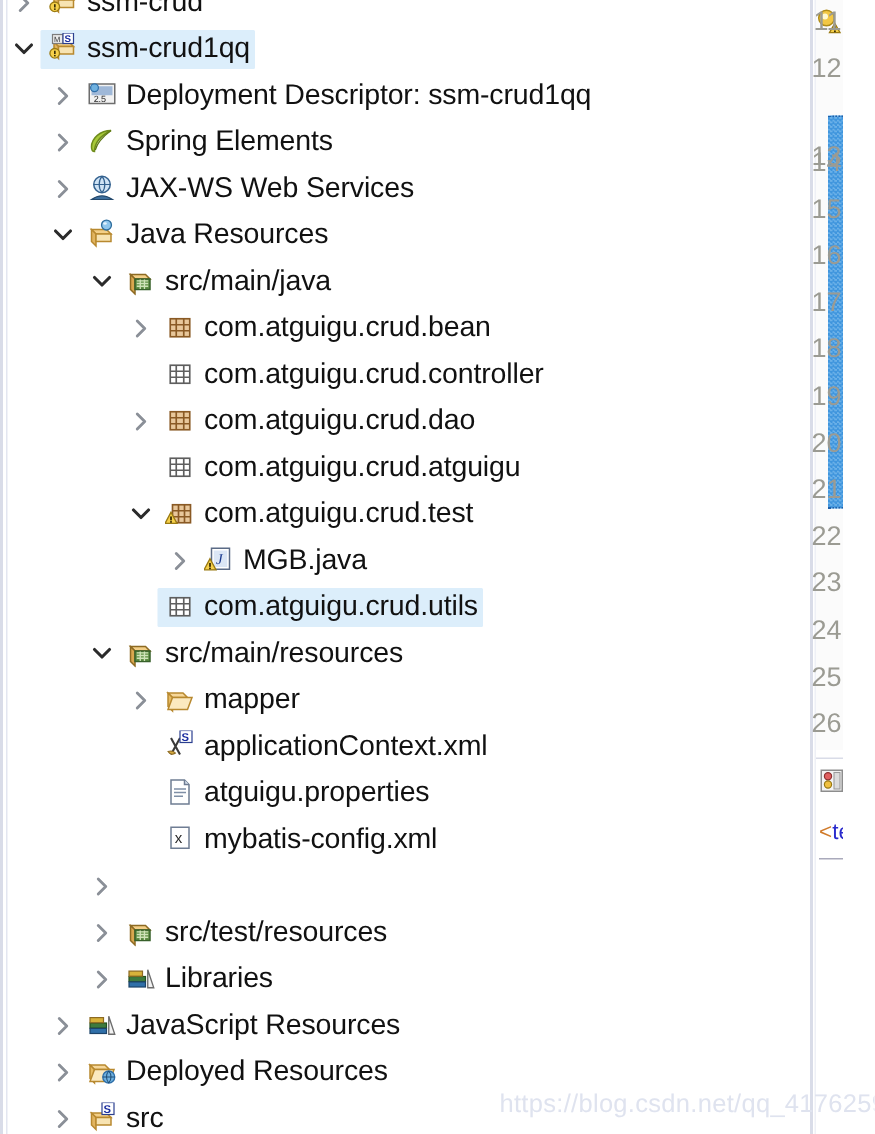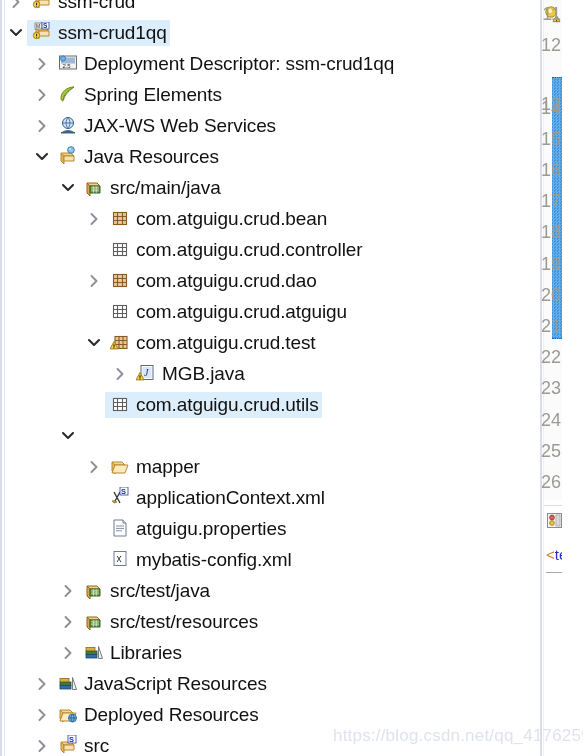--- a/index.html
+++ b/index.html
@@ -401,100 +401,100 @@
             <span class="lbl">com.atguigu.crud.utils</span>
           </span>
         </div>
         <div class="row">
           <div style="width: 52px; min-width: 52px;"></div>
           <div class="arrow">
             <svg width="14" height="11" viewBox="0 0 14 11">
               <path d="M2 3 L7 8 L12 3" fill="none" stroke="#2b2b2b" stroke-width="2.1" stroke-linecap="round" stroke-linejoin="round"></path>
             </svg>
           </div>
-        </div>
-        <div class="row">
-          <div style="width: 78px; min-width: 78px;"></div>
-          <div class="arrow">
-            <svg width="11" height="14" viewBox="0 0 11 14">
-              <path d="M2.5 2 L7.5 7 L2.5 12" fill="none" stroke="#8b9098" stroke-width="1.9" stroke-linecap="round" stroke-linejoin="round"></path>
-            </svg>
-          </div>
-          <span class="labelwrap">
-            <span class="icon">
-              <svg width="20" height="20" viewBox="0 0 20 20">
-                <path d="M2 6 L12 6 L15 9 L5 9 Z" fill="#f6d79a" stroke="#b8892f" stroke-width="1"></path>
-                <path d="M2 6 L2 15 L5 18 L5 9 Z" fill="#e7bb63" stroke="#b8892f" stroke-width="1"></path>
-                <path d="M5 9 L18 9 L15 17 L2 17 Z" fill="#fbe9bf" stroke="#b8892f" stroke-width="1"></path>
-              </svg>
-            </span>
-            <span class="lbl">mapper</span>
-          </span>
-        </div>
-        <div class="row">
-          <div style="width: 78px; min-width: 78px;"></div>
-          <div class="arrow"></div>
-          <span class="labelwrap">
-            <span class="icon">
-              <svg width="20" height="20" viewBox="0 0 20 20">
-                <path d="M4 5 L10 16 M10 5 L4 16" stroke="#3a3a3a" stroke-width="1.4" fill="none"></path>
-                <path d="M2 14 q3 -1 5 1 q-3 2 -5 -1 z" fill="#d4a93f" stroke="#8d6a22" stroke-width="0.7"></path>
-                <rect x="10" y="0" width="8" height="8" fill="#ffffff" stroke="#2b3f8f" stroke-width="0.8"></rect>
-                <text x="11" y="7" font-size="7.5" fill="#1b2ea0" font-family="sans-serif" font-weight="bold">S</text>
-              </svg>
-            </span>
-            <span class="lbl">applicationContext.xml</span>
-          </span>
-        </div>
-        <div class="row">
-          <div style="width: 78px; min-width: 78px;"></div>
-          <div class="arrow"></div>
-          <span class="labelwrap">
-            <span class="icon">
-              <svg width="20" height="20" viewBox="0 0 20 20">
-                <path d="M4 2 h9 l3 3 v13 h-12 z" fill="#ffffff" stroke="#6f7d93" stroke-width="1"></path>
-                <path d="M13 2 v3 h3" fill="#dde6f2" stroke="#6f7d93" stroke-width="1"></path>
-                <path d="M6 8 h8 M6 10.4 h8 M6 12.8 h6" stroke="#7f8fa6" stroke-width="1"></path>
-              </svg>
-            </span>
-            <span class="lbl">atguigu.properties</span>
-          </span>
-        </div>
-        <div class="row">
-          <div style="width: 78px; min-width: 78px;"></div>
-          <div class="arrow"></div>
-          <span class="labelwrap">
-            <span class="icon">
-              <svg width="20" height="20" viewBox="0 0 20 20">
-                <rect x="4" y="2.5" width="12" height="14" fill="#ffffff" stroke="#6f7d93" stroke-width="1"></rect>
-                <text x="6.5" y="13" font-size="10" fill="#2a2a2a" font-family="sans-serif">x</text>
-              </svg>
-            </span>
-            <span class="lbl">mybatis-config.xml</span>
-          </span>
-        </div>
-        <div class="row">
-          <div style="width: 52px; min-width: 52px;"></div>
-          <div class="arrow">
-            <svg width="11" height="14" viewBox="0 0 11 14">
-              <path d="M2.5 2 L7.5 7 L2.5 12" fill="none" stroke="#8b9098" stroke-width="1.9" stroke-linecap="round" stroke-linejoin="round"></path>
-            </svg>
-          </div>
           <span class="labelwrap">
             <span class="icon">
               <svg width="20" height="20" viewBox="0 0 20 20">
                 <path d="M3 6 L13 6 L16 9 L6 9 Z" fill="#f3cf87" stroke="#8d6a22" stroke-width="1"></path>
                 <path d="M3 6 L3 16 L6 19 L6 9 Z" fill="#d9a74f" stroke="#8d6a22" stroke-width="1"></path>
                 <path d="M6 9 L16 9 L16 16 L6 16 Z" fill="#5f8f45" stroke="#37602a" stroke-width="1"></path>
                 <path d="M7.2 10.2 h7.6 M7.2 12 h7.6 M7.2 13.8 h7.6" stroke="#cfe3b8" stroke-width="0.9"></path>
                 <path d="M9.5 9.4 v6.2 M12.3 9.4 v6.2" stroke="#cfe3b8" stroke-width="0.9"></path>
               </svg>
             </span>
-            <span class="lbl">src/test/java</span>
-          </span>
+            <span class="lbl">src/main/resources</span>
+          </span>
+        </div>
+        <div class="row">
+          <div style="width: 78px; min-width: 78px;"></div>
+          <div class="arrow">
+            <svg width="11" height="14" viewBox="0 0 11 14">
+              <path d="M2.5 2 L7.5 7 L2.5 12" fill="none" stroke="#8b9098" stroke-width="1.9" stroke-linecap="round" stroke-linejoin="round"></path>
+            </svg>
+          </div>
+          <span class="labelwrap">
+            <span class="icon">
+              <svg width="20" height="20" viewBox="0 0 20 20">
+                <path d="M2 6 L12 6 L15 9 L5 9 Z" fill="#f6d79a" stroke="#b8892f" stroke-width="1"></path>
+                <path d="M2 6 L2 15 L5 18 L5 9 Z" fill="#e7bb63" stroke="#b8892f" stroke-width="1"></path>
+                <path d="M5 9 L18 9 L15 17 L2 17 Z" fill="#fbe9bf" stroke="#b8892f" stroke-width="1"></path>
+              </svg>
+            </span>
+            <span class="lbl">mapper</span>
+          </span>
+        </div>
+        <div class="row">
+          <div style="width: 78px; min-width: 78px;"></div>
+          <div class="arrow"></div>
+          <span class="labelwrap">
+            <span class="icon">
+              <svg width="20" height="20" viewBox="0 0 20 20">
+                <path d="M4 5 L10 16 M10 5 L4 16" stroke="#3a3a3a" stroke-width="1.4" fill="none"></path>
+                <path d="M2 14 q3 -1 5 1 q-3 2 -5 -1 z" fill="#d4a93f" stroke="#8d6a22" stroke-width="0.7"></path>
+                <rect x="10" y="0" width="8" height="8" fill="#ffffff" stroke="#2b3f8f" stroke-width="0.8"></rect>
+                <text x="11" y="7" font-size="7.5" fill="#1b2ea0" font-family="sans-serif" font-weight="bold">S</text>
+              </svg>
+            </span>
+            <span class="lbl">applicationContext.xml</span>
+          </span>
+        </div>
+        <div class="row">
+          <div style="width: 78px; min-width: 78px;"></div>
+          <div class="arrow"></div>
+          <span class="labelwrap">
+            <span class="icon">
+              <svg width="20" height="20" viewBox="0 0 20 20">
+                <path d="M4 2 h9 l3 3 v13 h-12 z" fill="#ffffff" stroke="#6f7d93" stroke-width="1"></path>
+                <path d="M13 2 v3 h3" fill="#dde6f2" stroke="#6f7d93" stroke-width="1"></path>
+                <path d="M6 8 h8 M6 10.4 h8 M6 12.8 h6" stroke="#7f8fa6" stroke-width="1"></path>
+              </svg>
+            </span>
+            <span class="lbl">atguigu.properties</span>
+          </span>
+        </div>
+        <div class="row">
+          <div style="width: 78px; min-width: 78px;"></div>
+          <div class="arrow"></div>
+          <span class="labelwrap">
+            <span class="icon">
+              <svg width="20" height="20" viewBox="0 0 20 20">
+                <rect x="4" y="2.5" width="12" height="14" fill="#ffffff" stroke="#6f7d93" stroke-width="1"></rect>
+                <text x="6.5" y="13" font-size="10" fill="#2a2a2a" font-family="sans-serif">x</text>
+              </svg>
+            </span>
+            <span class="lbl">mybatis-config.xml</span>
+          </span>
+        </div>
+        <div class="row">
+          <div style="width: 52px; min-width: 52px;"></div>
+          <div class="arrow">
+            <svg width="11" height="14" viewBox="0 0 11 14">
+              <path d="M2.5 2 L7.5 7 L2.5 12" fill="none" stroke="#8b9098" stroke-width="1.9" stroke-linecap="round" stroke-linejoin="round"></path>
+            </svg>
+          </div>
         </div>
         <div class="row">
           <div style="width: 52px; min-width: 52px;"></div>
           <div class="arrow">
             <svg width="11" height="14" viewBox="0 0 11 14">
               <path d="M2.5 2 L7.5 7 L2.5 12" fill="none" stroke="#8b9098" stroke-width="1.9" stroke-linecap="round" stroke-linejoin="round"></path>
             </svg>
           </div>
           <span class="labelwrap">
             <span class="icon">

